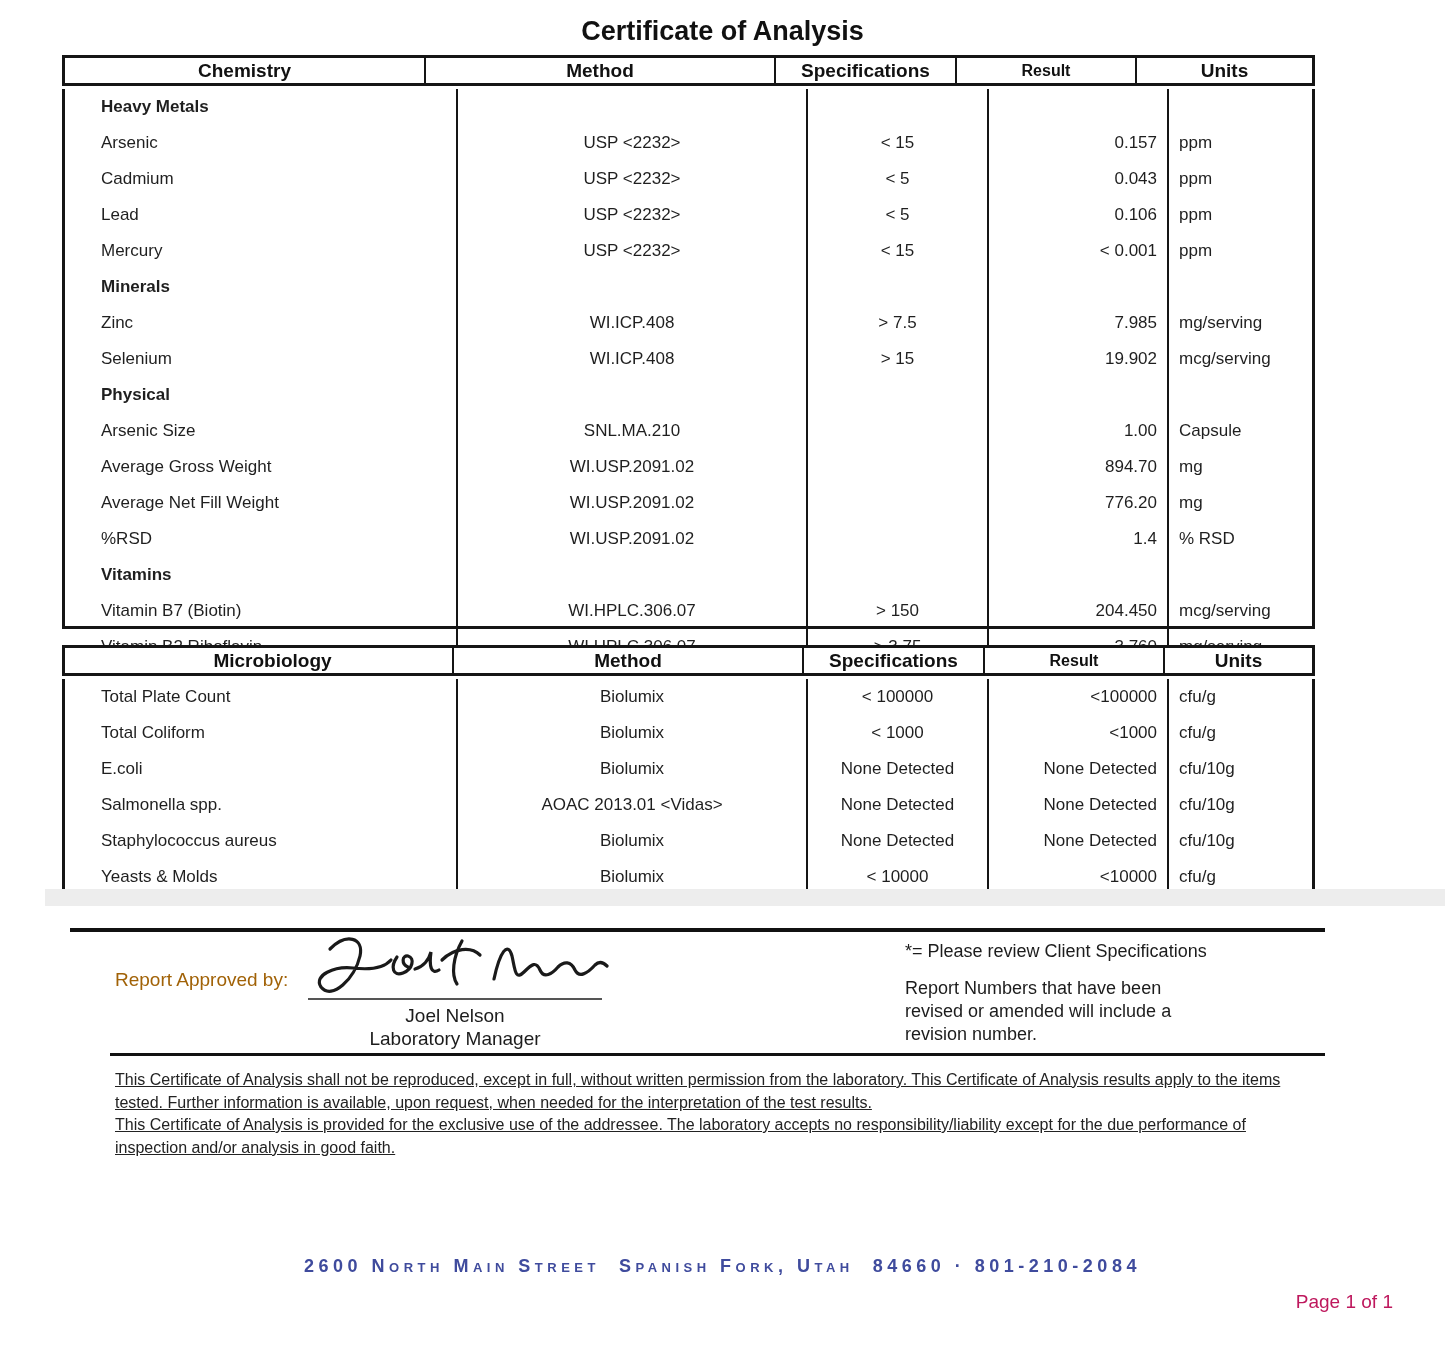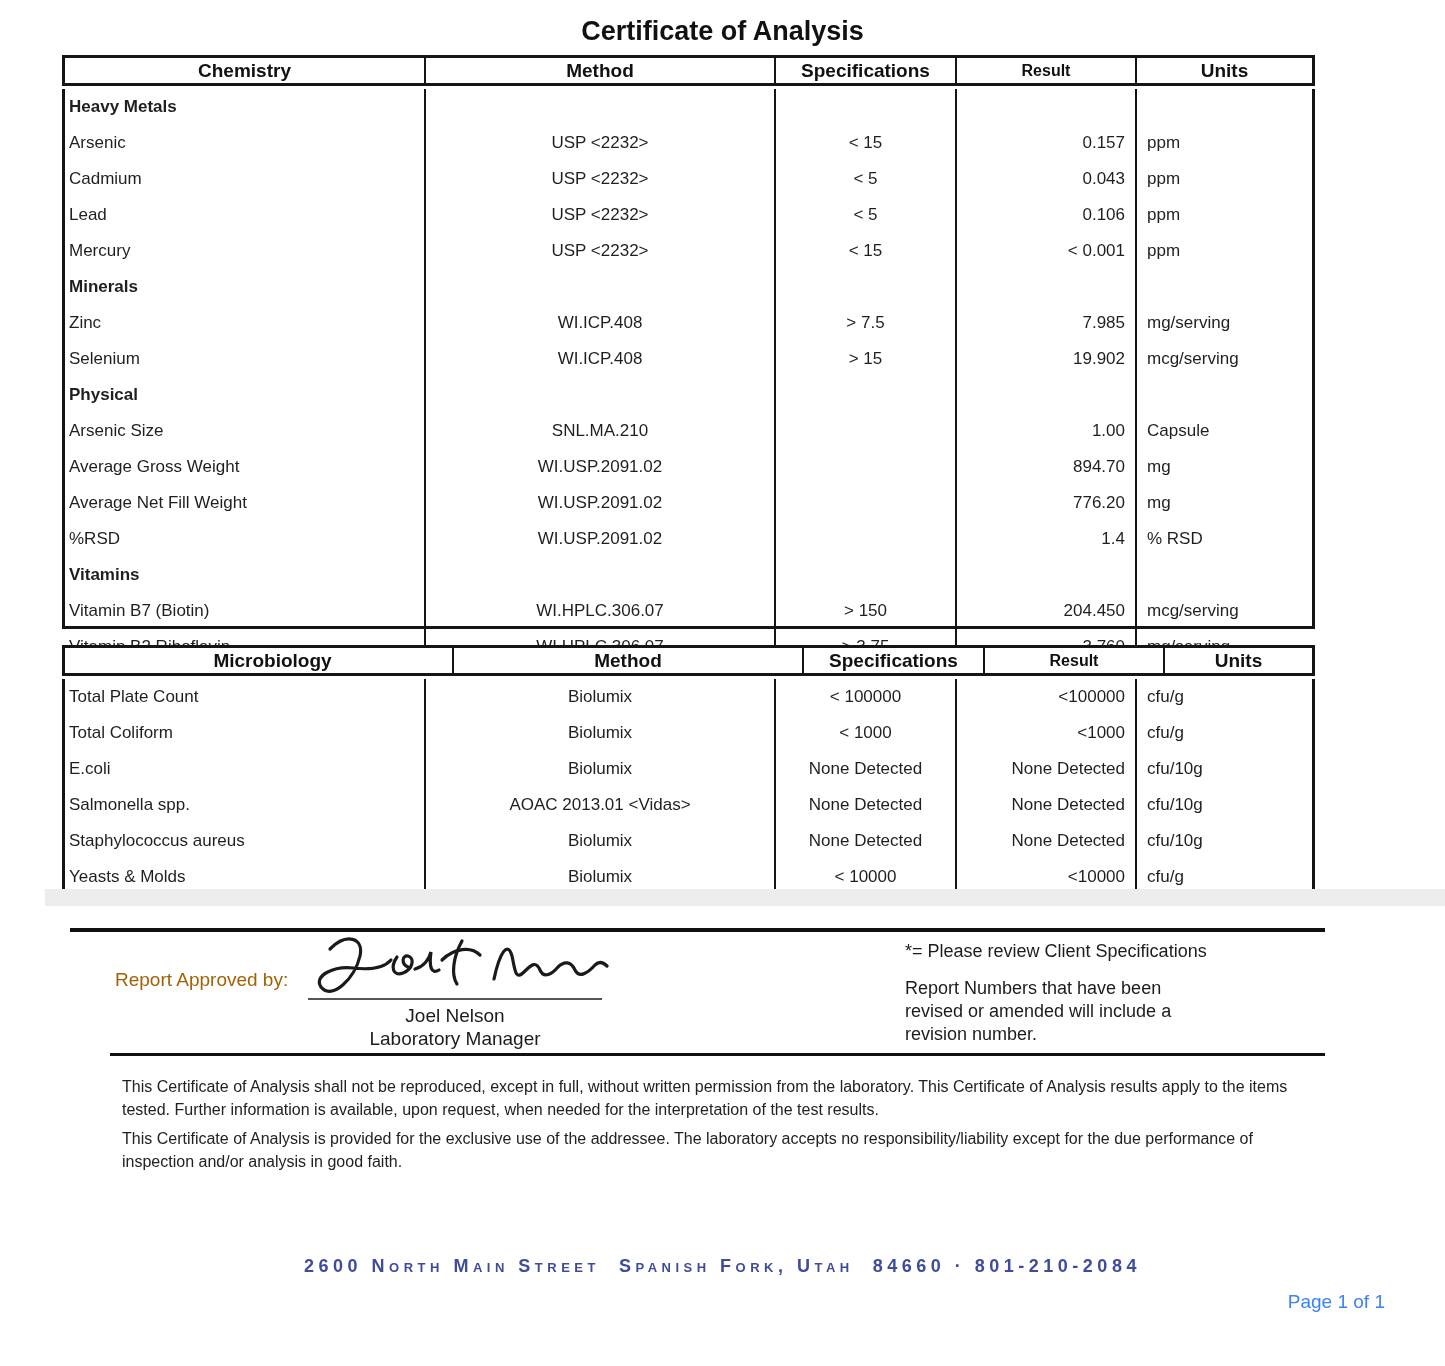--- a/index.html
+++ b/index.html
@@ -23,21 +23,21 @@
     display:flex; align-items:center; justify-content:center;
     font-weight:bold; font-size:19px; color:#111;text-align:center;
   }
   .hcell.c0, .hcell.c1, .hcell.c2, .hcell.c3 { border-right:2px solid #151515; }
   .hcell.c3 { font-size:16px; }
   .tbody {
     position:absolute; left:62px; width:1253px;
     border-left:3px solid #151515; border-right:3px solid #151515;
     border-bottom:3px solid #151515; background:#fff;
   }
-  .trow { height:36px; }
+  .trow { height:36px;padding-left:32px; }
   .cell {
     display:flex; align-items:center; font-size:17px; color:#1f1f1f;
     overflow:hidden; white-space:nowrap;
   }
   .cell.c0, .cell.c1, .cell.c2, .cell.c3 { border-right:2px solid #151515; }
   .cell.name   { justify-content:flex-start; padding-left:4px; }
   .cell.method { justify-content:center;text-align:right; }
   .cell.spec   { justify-content:center; }
   .cell.result { justify-content:flex-end; padding-right:10px; }
   .cell.units  { justify-content:flex-start; padding-left:10px; }
@@ -55,28 +55,28 @@
   .approve-label { position:absolute; left:115px; top:969px; font-size:19px; color:#a16207; }
   .sig-wrap { position:absolute; left:300px; top:933px; width:310px; height:70px; }
   .sig-line { position:absolute; left:308px; top:998px; width:294px; height:2px; background:#555; }
   .sig-name  { position:absolute; left:310px; top:1005px; width:290px; text-align:center; font-size:19px; color:#1c1c1c; }
   .sig-title { position:absolute; left:310px; top:1028px; width:290px; text-align:center; font-size:19px; color:#1c1c1c; }
   
   .note1 { position:absolute; left:905px; top:941px; font-size:18px; color:#1c1c1c; }
   .note2 { position:absolute; left:905px; top:977px; width:285px; font-size:18px; line-height:23px; color:#1c1c1c; }
   
   .disclaimer { position:absolute; left:115px; top:1069px; width:1185px; font-size:16px; line-height:22.5px; color:#222; }
-  .disclaimer p { margin:7px; }
+  .disclaimer p { margin:0;text-decoration:underline; }
   
   .footer-address {
     position:absolute; left:0; top:1256px; width:100%; text-align:center;
     font-variant:small-caps; font-weight:600; letter-spacing:4.5px;
     font-size:18px; color:#3f4b9d; white-space:pre;
   }
-  .page-num { position:absolute; right:60px; top:1291px; font-size:19px; color:#3b82f6; }
+  .page-num { position:absolute; right:52px; top:1291px; font-size:19px; color:#be185d; }
 </style>
 </head>
 <body>
 
 <div id="page">
 
   <div class="title">Certificate of Analysis</div>
 
   <div class="thead" id="chem-head">
       <div class="hcell c0">Chemistry</div>

